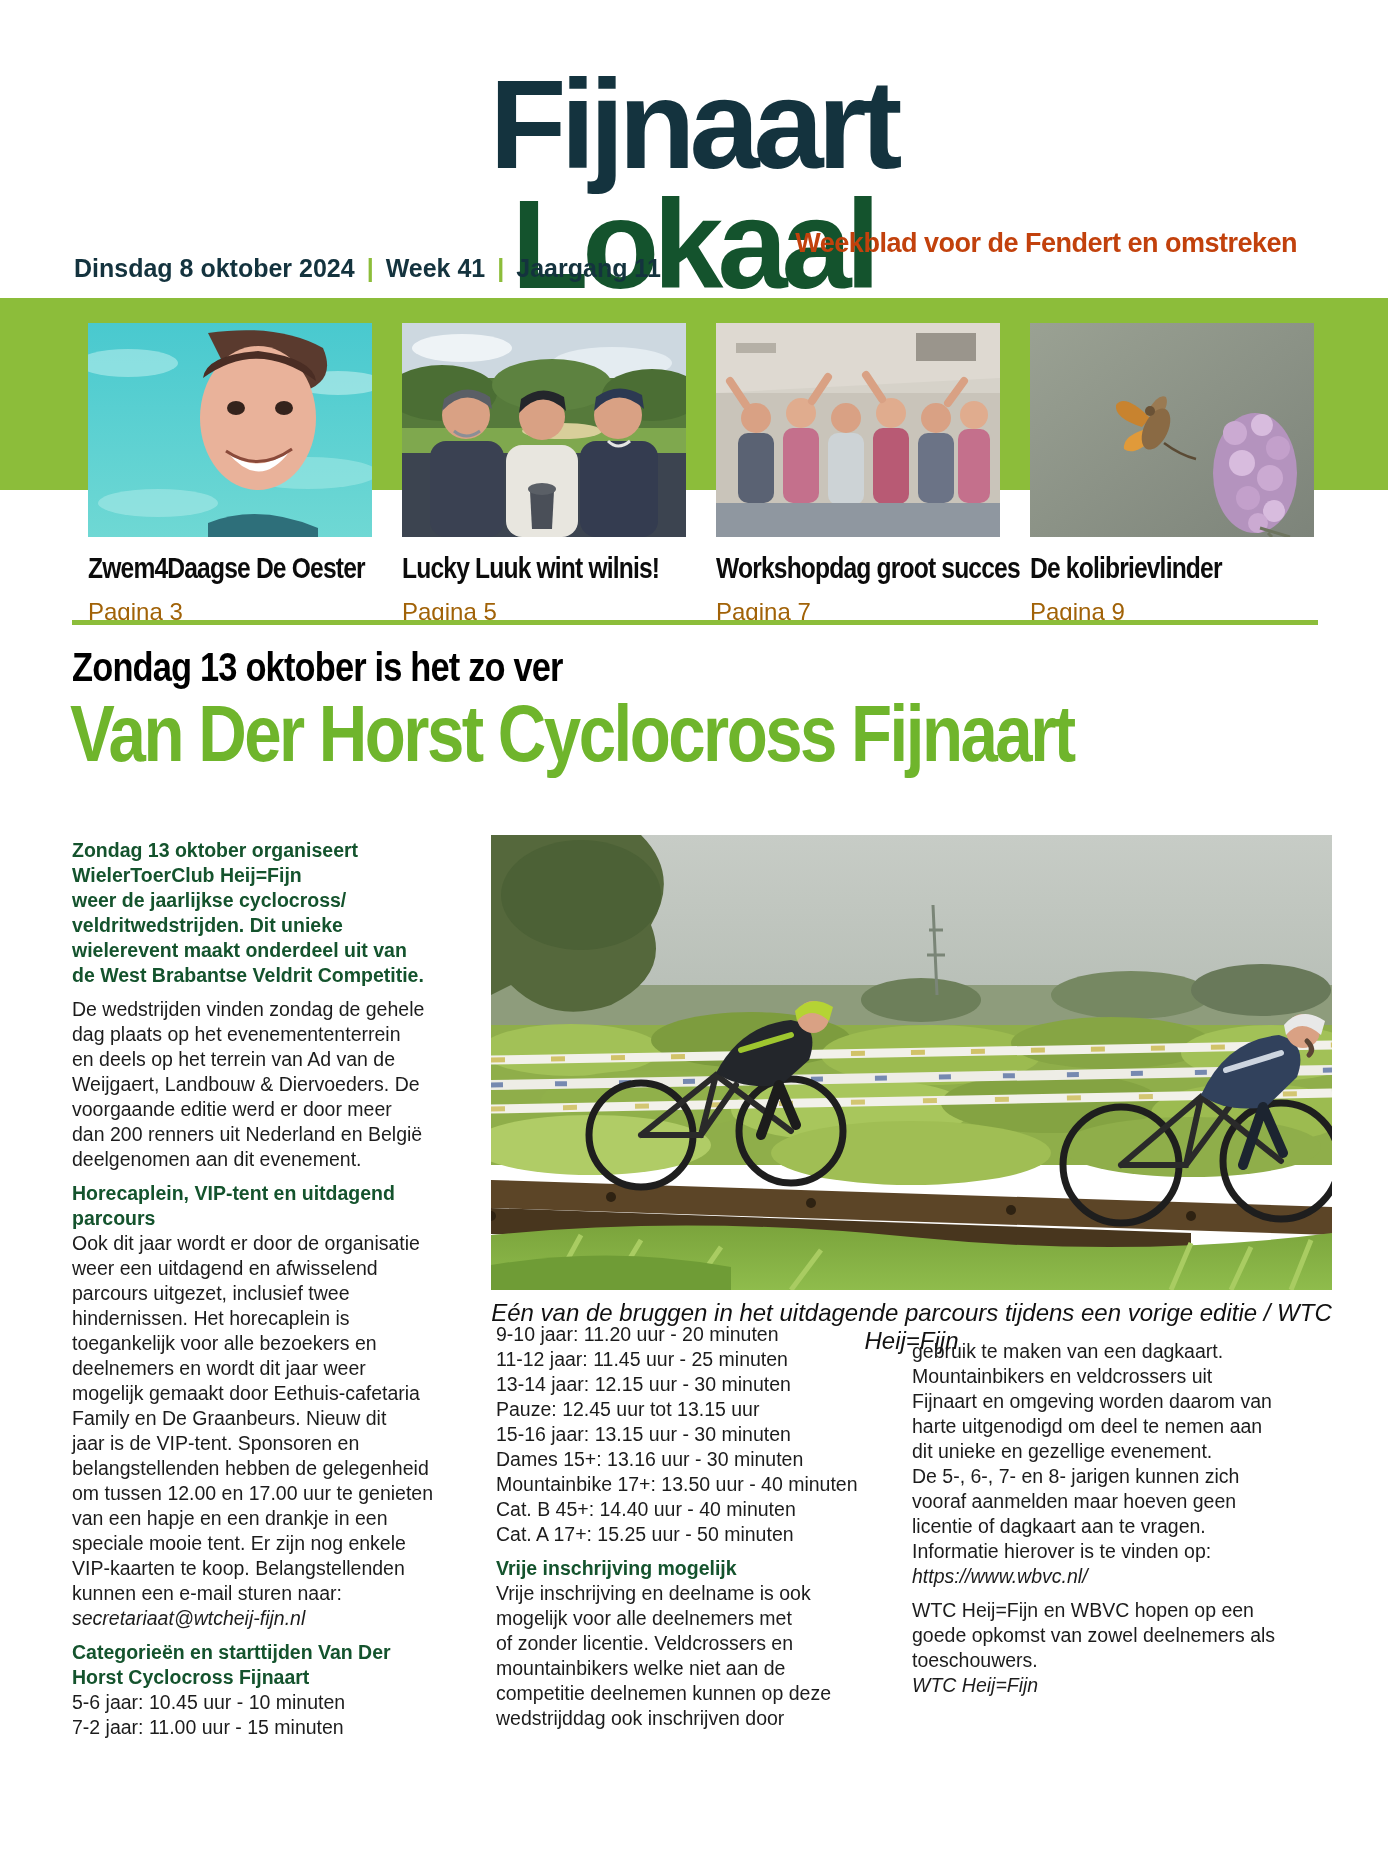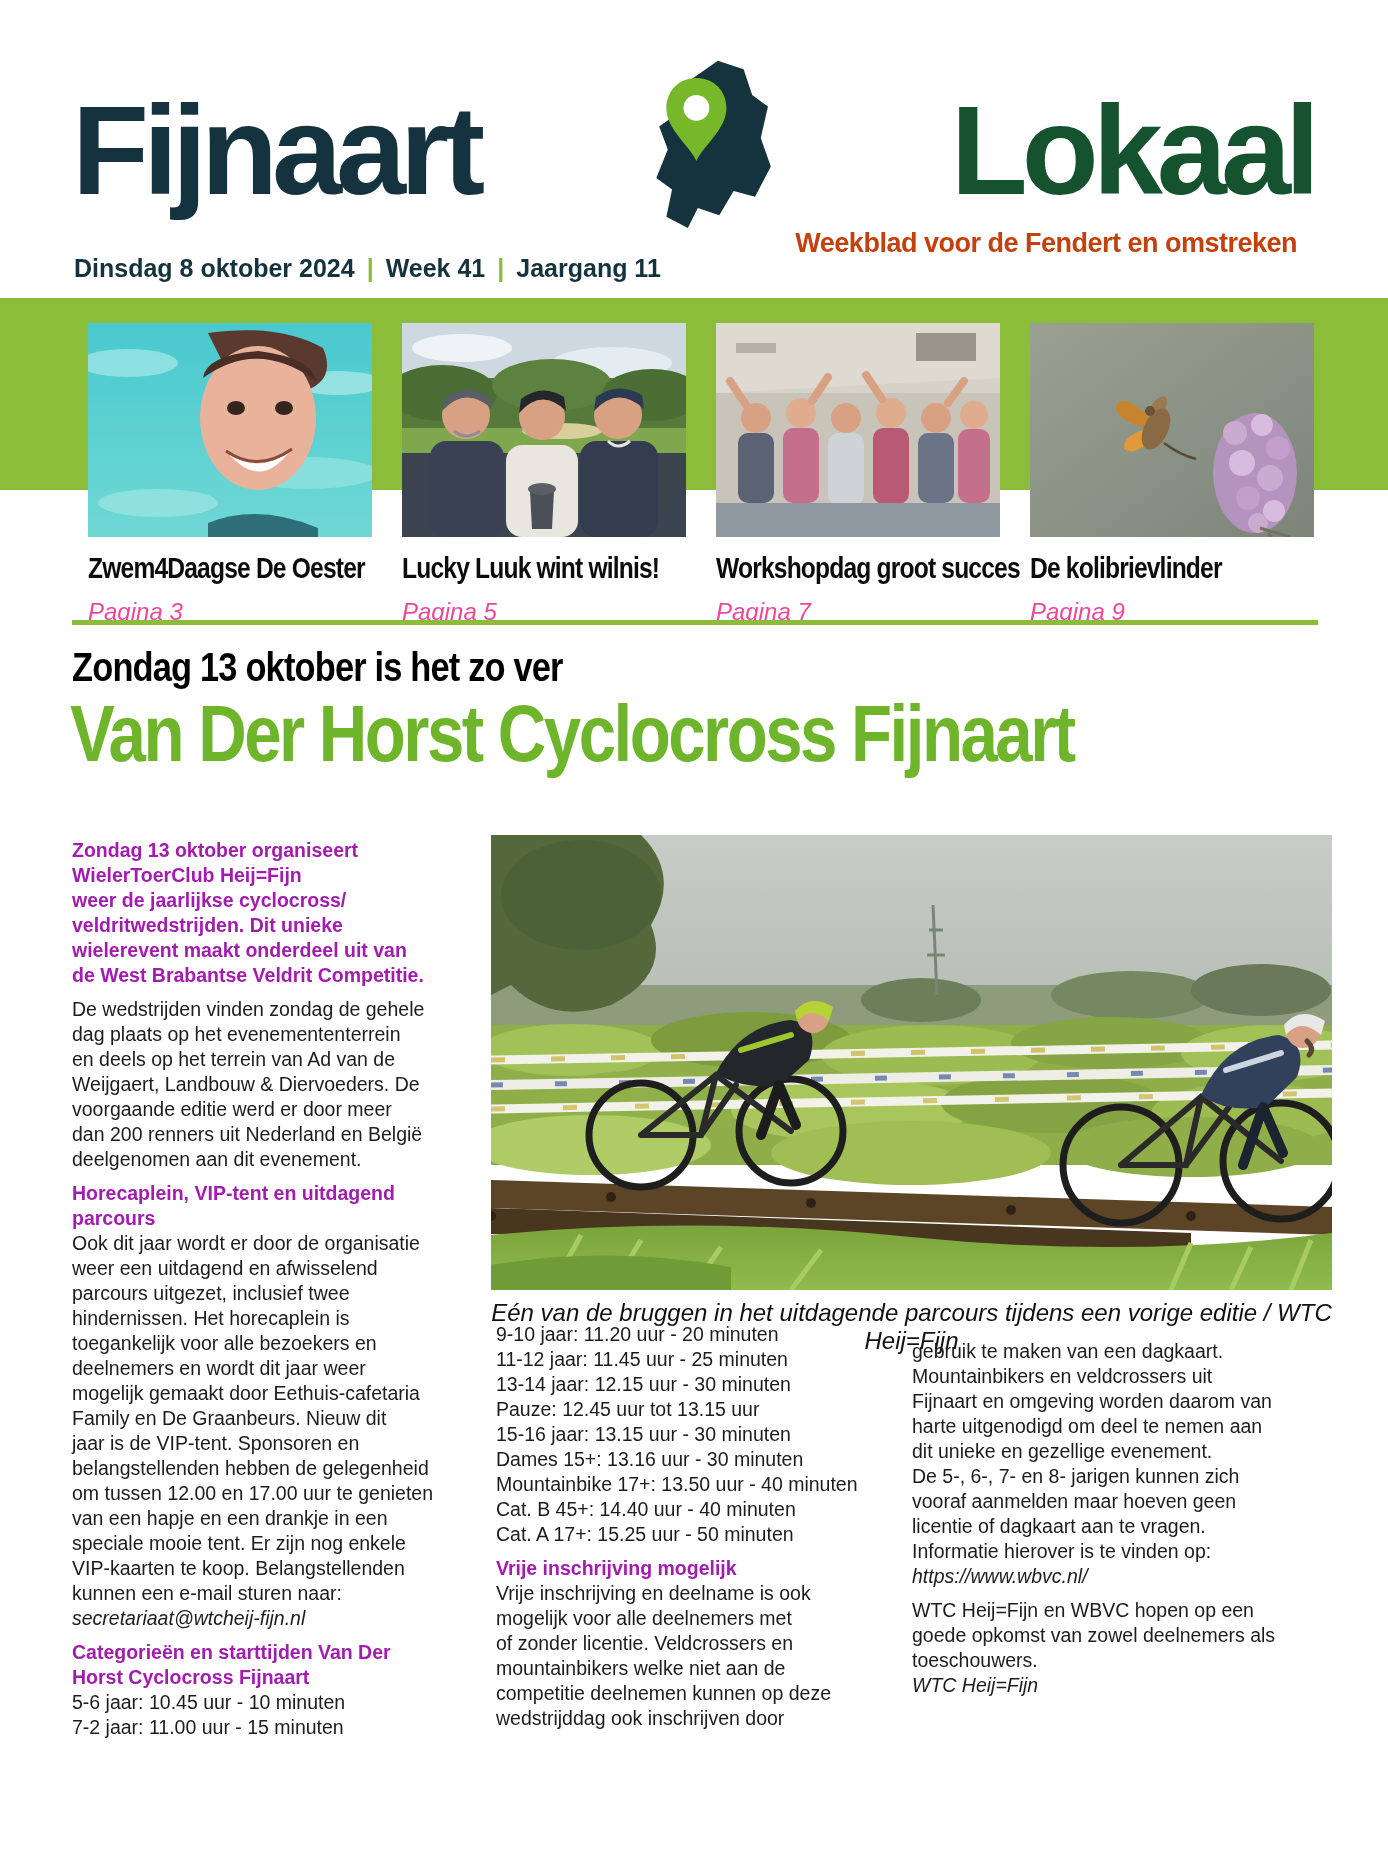--- a/index.html
+++ b/index.html
@@ -4,21 +4,21 @@
 <style>
   html,body{margin:0;padding:0;background:#e8e8e8;}
   .page{
     position:relative; width:1388px; height:1861px; margin:0 auto;
     background:#ffffff; overflow:hidden;
     font-family:"Liberation Sans", sans-serif; color:#1a1a1a;
   }
   
   .logo-row{
     position:absolute; left:72px; right:74px; top:62px; height:178px;
-    display:flex; justify-content:space-between; align-items:center;
+    display:flex; justify-content:space-between; align-items:center;flex-direction:column;
   }
   .logo-word{ font-weight:800; font-size:126px; letter-spacing:-6px; line-height:1; }
   .logo-left{ color:#14333e; }
   .logo-right{ color:#14532d; }
   .logo-map{ width:212px; height:186px; margin-top:-6px; }
   .tagline{
     position:absolute; right:91px; top:228px;
     font-size:27px; font-weight:700; color:#c2410c; letter-spacing:-0.5px;
   }
   .dateline{
@@ -29,40 +29,40 @@
   
   .band{ position:absolute; left:0; top:298px; width:1388px; height:192px; background:#8cbd3a; }
   .tphoto{ position:absolute; top:323px; width:284px; height:214px; overflow:hidden; }
   .tphoto svg{ display:block; width:100%; height:100%; }
   .tp0{ left:88px; } .tp1{ left:402px; } .tp2{ left:716px; } .tp3{ left:1030px; }
   .teaser-title{
     position:absolute; top:551px; font-size:30px; font-weight:800; color:#0c0c0c;
     letter-spacing:-1px; transform:scaleX(0.82); transform-origin:left; white-space:nowrap;
   }
   .teaser-page{
-    position:absolute; top:598px; font-size:24px; font-style:italic; color:#ec4899;
+    position:absolute; top:598px; font-size:24px; color:#a16207;
   }
   .tt0{ left:88px; } .tt1{ left:402px; } .tt2{ left:716px; } .tt3{ left:1030px; }
   .rule{ position:absolute; left:72px; top:620px; width:1246px; height:5px; background:#8cbd3a; }
   
   .kicker{
     position:absolute; left:72px; top:644px; font-size:41px; font-weight:800; color:#000;
     letter-spacing:-1px; transform:scaleX(0.84); transform-origin:left; white-space:nowrap;
   }
   .headline{
     position:absolute; left:70px; top:694px; font-size:80px; font-weight:800; color:#6fb52c;
     letter-spacing:-3px; transform:scaleX(0.84); transform-origin:left; white-space:nowrap; line-height:1;
   }
   
   .col{ position:absolute; }
   .col-left{ left:72px;  top:838px;  width:400px; }
   .col-mid{  left:496px; top:1322px; width:406px; }
   .col-right{left:912px; top:1339px; width:424px; }
   .blk{ margin:0; white-space:pre-line; font-size:19.5px; line-height:25px; color:#1c1c1c; }
-  .blk.bold{ font-weight:700; color:#a21caf; }
+  .blk.bold{ font-weight:700; color:#14532d; }
   .blk.italic{ font-style:italic; }
   .blk.gap{ margin-top:9px; }
   .blk.gap2{ }
   .article-photo{
     position:absolute; left:491px; top:835px; width:841px; height:455px; overflow:hidden;
   }
   .article-photo svg{ display:block; width:100%; height:100%; }
   .caption{
     position:absolute; left:491px; top:1299px; width:841px; text-align:center;
     font-size:24px; font-style:italic; color:#111;

